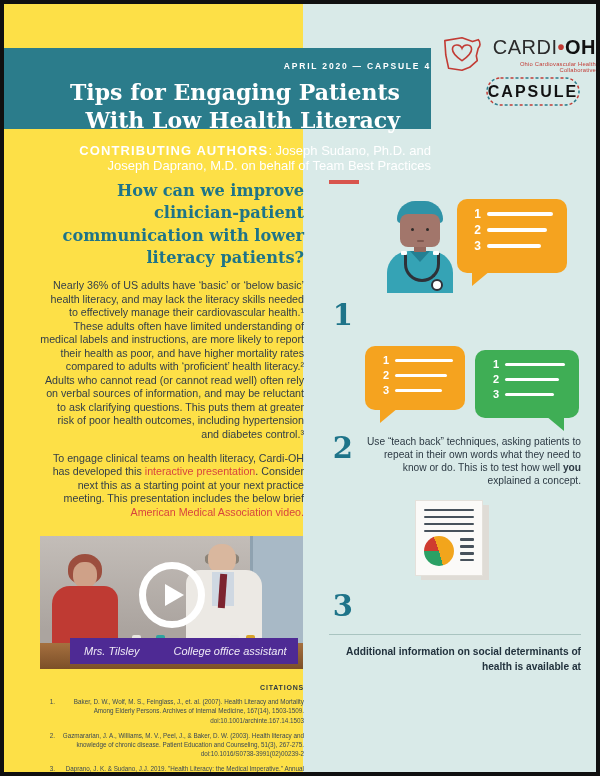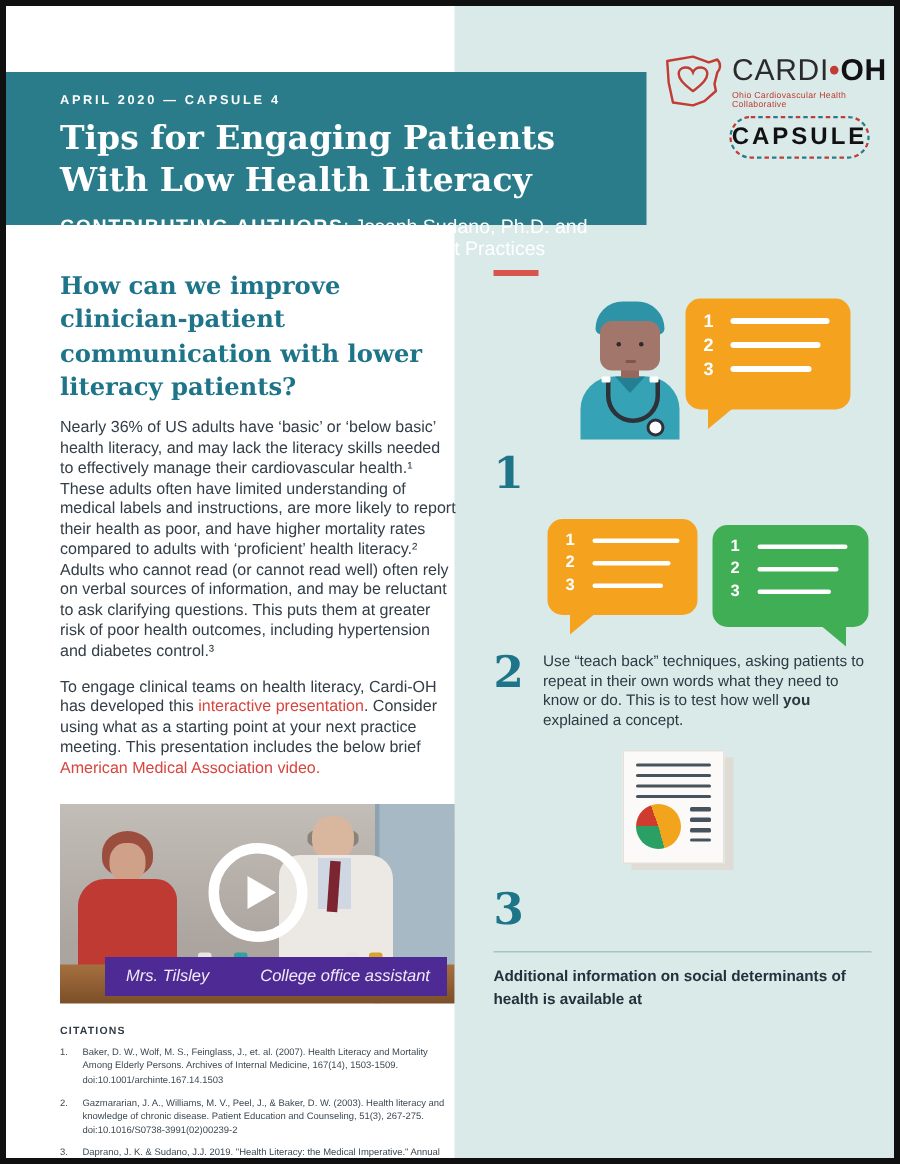--- a/index.html
+++ b/index.html
@@ -1,28 +1,28 @@
 <!DOCTYPE html>
 <html><head>
 <meta charset="utf-8">
 <style>
   html,body{margin:0;padding:0;}
   body{
     width:600px;height:776px;background:#101010;position:relative;
     font-family:"Liberation Sans", sans-serif;
     -webkit-font-smoothing:antialiased;
   }
-  .page{position:absolute;left:4px;top:4px;width:592px;height:768px;background:#ffffff;overflow:hidden;}
+  .page{position:absolute;left:4px;top:4px;width:592px;height:768px;background:#fde047;overflow:hidden;text-align:right;}
 
   
   .right-col-bg{position:absolute;left:299px;top:0;width:293px;height:768px;background:#d9eae8;}
 
   
-  .banner{position:absolute;left:0;top:44px;width:427px;height:102px;background:#2b7c8b;z-index:3;
-          padding:13px 12px 0 36px;box-sizing:border-box;}
+  .banner{position:absolute;left:0;top:44px;width:427px;height:81px;background:#2b7c8b;z-index:3;
+          padding:13px 0 0 36px;box-sizing:border-box;}
   .eyebrow{color:#ffffff;font-size:8.5px;font-weight:bold;letter-spacing:1.8px;}
   .doc-title{color:#ffffff;font-family:"DejaVu Serif", serif;font-weight:bold;font-size:22px;line-height:1.28;
              margin-top:7px;width:360px;}
   .authors{margin-top:9px;font-size:13px;color:#ffffff;}
   .authors .lbl{font-weight:bold;letter-spacing:1.1px;}
 
   
   .top-logo{position:absolute;left:437px;top:27px;display:flex;gap:5px;align-items:flex-start;z-index:4;}
   .logo-text{padding-top:6px;}
   .wordmark{font-size:20px;letter-spacing:0.5px;color:#2b2b2b;line-height:1;}
@@ -170,21 +170,21 @@
     <div class="eyebrow">APRIL 2020 — CAPSULE 4</div>
     <div class="doc-title">Tips for Engaging Patients With Low Health Literacy</div>
     <div class="authors"><span class="lbl">CONTRIBUTING AUTHORS</span><span>: Joseph Sudano, Ph.D. and Joseph Daprano, M.D. on behalf of Team Best Practices</span></div>
   </div>
 
   <div class="left-col">
     <div class="q-heading">How can we improve clinician-patient communication with lower literacy patients?</div>
 
     <p class="body-p">Nearly 36% of US adults have ‘basic’ or ‘below basic’ health literacy, and may lack the literacy skills needed to effectively manage their cardiovascular health.¹ These adults often have limited understanding of medical labels and instructions, are more likely to report their health as poor, and have higher mortality rates compared to adults with ‘proficient’ health literacy.² Adults who cannot read (or cannot read well) often rely on verbal sources of information, and may be reluctant to ask clarifying questions. This puts them at greater risk of poor health outcomes, including hypertension and diabetes control.³</p>
 
-    <p class="body-p"><span>To engage clinical teams on health literacy, Cardi-OH has developed this </span><a class="redlink">interactive presentation</a><span>. Consider using what as a starting point at your next practice meeting. This presentation includes the below brief </span><a class="redlink">American Medical Association video.</a></p>
+    <p class="body-p"><span>To engage clinical teams on health literacy, Cardi-OH has developed this </span><a class="redlink">interactive presentation</a><span>. Consider next this as a starting point at your next practice meeting. This presentation includes the below brief </span><a class="redlink">American Medical Association video.</a></p>
 
     <div class="video">
       <div class="scene-wall"></div>
       <div class="scene-door"></div>
       <div class="woman-hair"></div>
       <div class="woman-head"></div>
       <div class="woman-body"></div>
       <div class="doc-hair"></div>
       <div class="doc-head"></div>
       <div class="doc-coat"></div>

